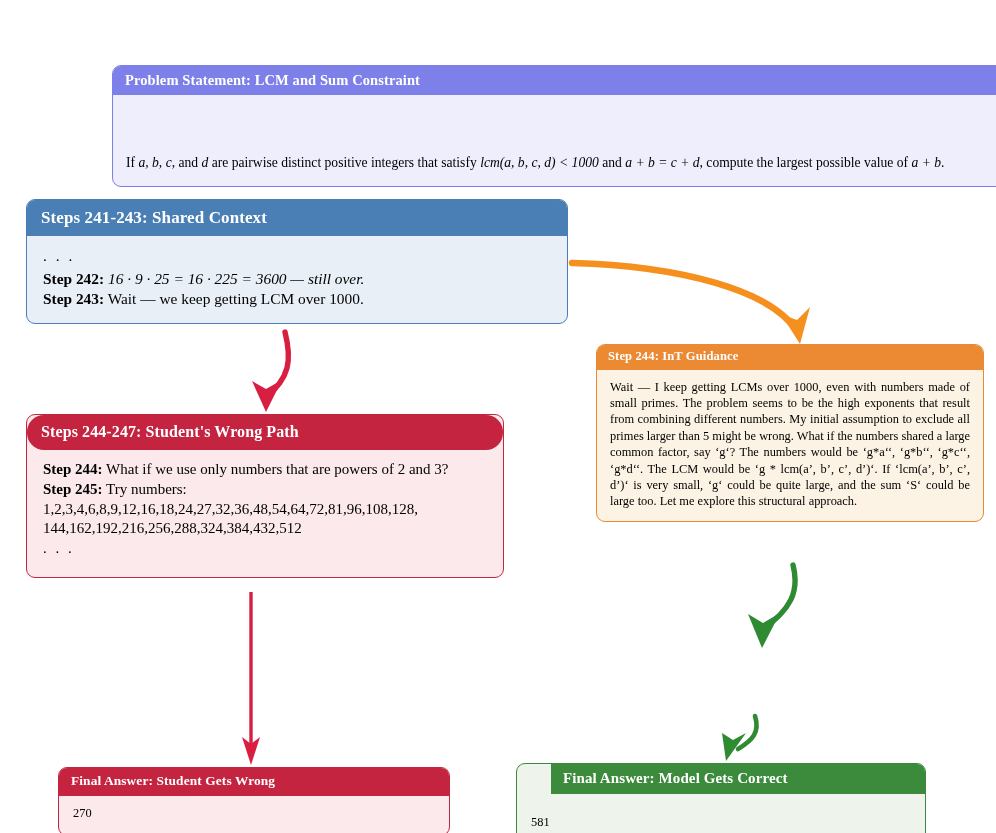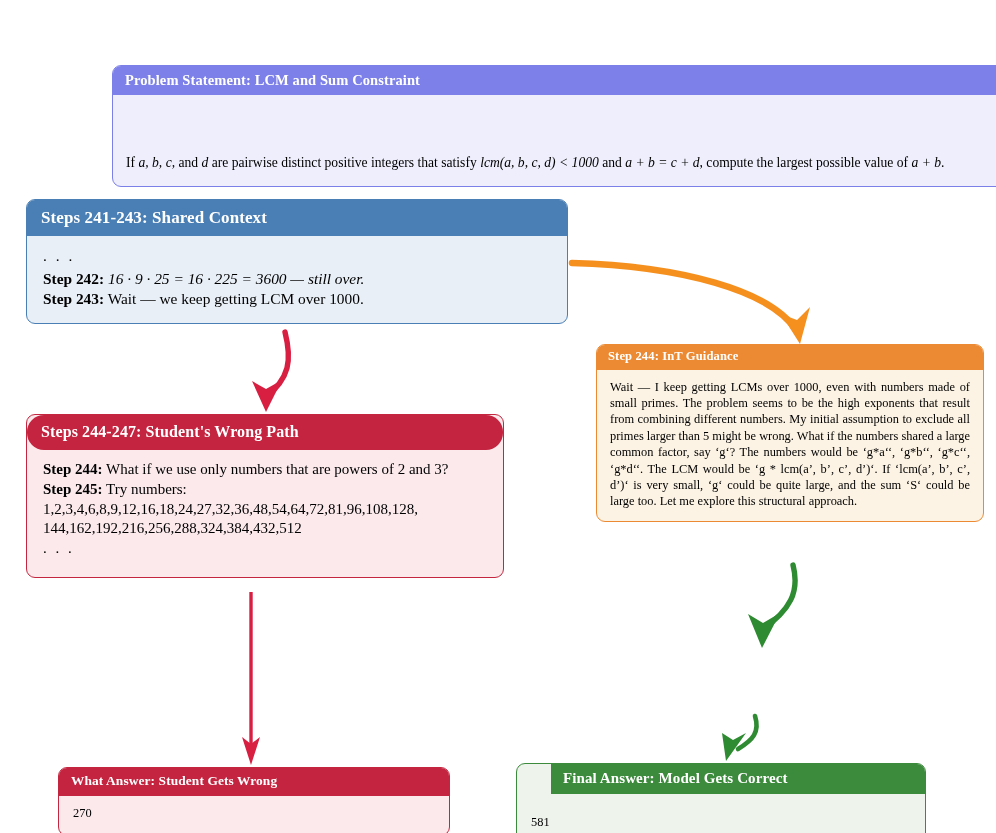--- a/index.html
+++ b/index.html
@@ -195,21 +195,21 @@
     </div>
   </div>
 
   <div class="node" id="guidance-node">
     <div class="hdr">Step 244: InT Guidance</div>
     <div class="bdy">Wait — I keep getting LCMs over 1000, even with numbers made of small primes. The problem seems to be the high exponents that result from combining different numbers. My initial assumption to exclude all primes larger than 5 might be wrong. What if the numbers shared a large common factor, say ‘g‘? The numbers would be ‘g*a‘‘, ‘g*b‘‘, ‘g*c‘‘, ‘g*d‘‘. The LCM would be ‘g * lcm(a’, b’, c’, d’)‘. If ‘lcm(a’, b’, c’, d’)‘ is very small, ‘g‘ could be quite large, and the sum ‘S‘ could be large too. Let me explore this structural approach.</div>
   </div>
 
 
   <div class="node" id="answer-wrong-node">
-    <div class="hdr">What Answer: Student Gets Wrong</div>
+    <div class="hdr">Final Answer: Student Gets Wrong</div>
     <div class="bdy">270</div>
   </div>
 
   <div class="node" id="answer-correct-node">
     <div class="hdr">Final Answer: Model Gets Correct</div>
     <div class="bdy">581</div>
   </div>
 
 </div>
 

